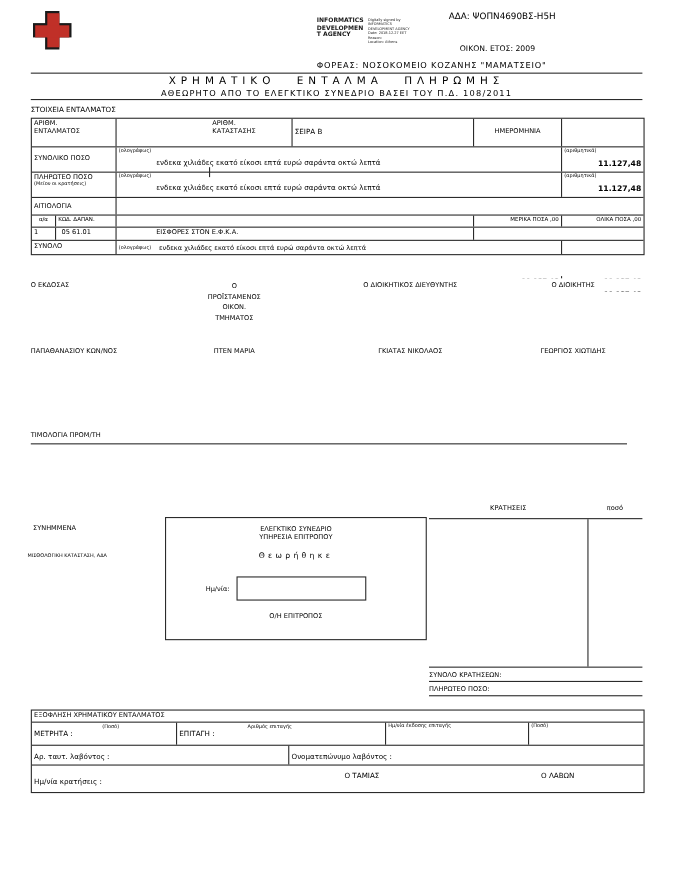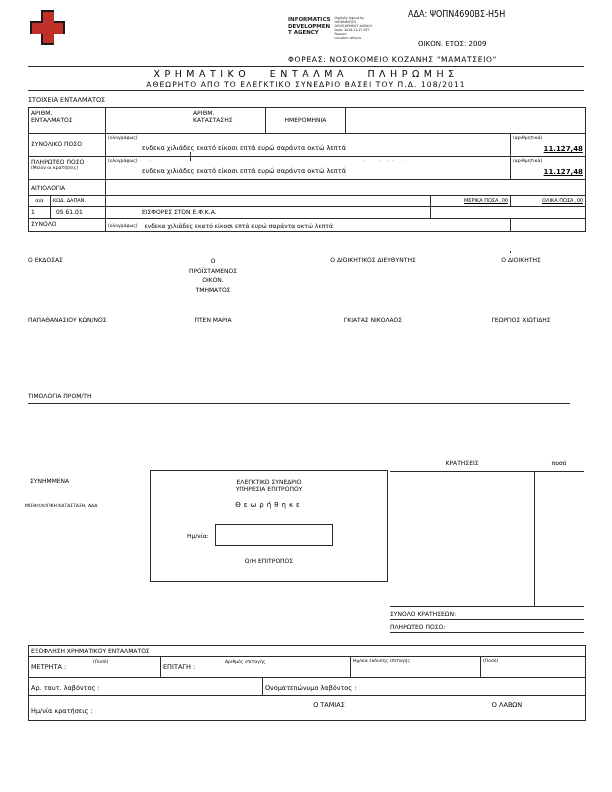--- a/index.html
+++ b/index.html
@@ -3,21 +3,21 @@
 <meta charset="utf-8">
 <style>
   * { margin:0; padding:0; box-sizing:border-box; }
   html, body { background:#ffffff; }
   .page { position:relative; width:612px; height:792px; margin:0 auto; background:#fff;
           font-family:"DejaVu Sans", sans-serif; font-size:7px; color:#000; overflow:hidden; }
   .abs { position:absolute; }
   .pre { white-space:pre-line; }
   .b { font-weight:bold;margin-top:44px; }
   .ctr { text-align:center; }
-  .rt { text-align:right;text-decoration:underline; }
+  .rt { text-align:right; }
   .t32 { font-size:3.2px; line-height:4px; }
   .t45 { font-size:4.5px; }
   .t5 { font-size:5px; }
   .t6 { font-size:6px; }
   .t65 { font-size:6.5px; }
   .hline { position:absolute; height:0; border-top:1px solid #2b2b2b; }
   .tbl { position:absolute; border:1px solid #2b2b2b; background:#fff; }
   .row { display:flex; border-bottom:1px solid #2b2b2b; }
   .row:last-child { border-bottom:0; }
   .cell { border-right:1px solid #2b2b2b; padding:1px 2px; position:relative; overflow:hidden; flex-shrink:0; }
@@ -61,20 +61,21 @@
   <div class="abs t65" style="left:28px;top:96px">ΣΤΟΙΧΕΙΑ ΕΝΤΑΛΜΑΤΟΣ</div>
 
   <div class="tbl" style="left:28px;top:107px;width:558px">
 
     <div class="row" style="height:26px">
       <div class="cell pre t6" style="width:77px">ΑΡΙΘΜ.
 ΕΝΤΑΛΜΑΤΟΣ</div>
       <div class="cell ctr b" style="width:85px;padding-top:8px">2501</div>
       <div class="cell pre t6" style="width:75px">ΑΡΙΘΜ.
 ΚΑΤΑΣΤΑΣΗΣ</div>
+      <div class="cell t65" style="width:165px;padding-top:8px">ΣΕΙΡΑ Β</div>
       <div class="cell ctr t6" style="width:80px;padding-top:8px">ΗΜΕΡΟΜΗΝΙΑ</div>
       <div class="cell ctr b" style="width:74px;padding-top:8px">24/12/2018</div>
     </div>
 
 
     <div class="row" style="height:23px">
       <div class="cell t6" style="width:77px;padding-top:6px">ΣΥΝΟΛΙΚΟ ΠΟΣΟ</div>
       <div class="cell" style="width:405px">
         <span class="abs t45" style="left:2px;top:1px">(ολογράφως)</span>
         <div class="t65" style="margin:9px 0 0 34px">ενδεκα χιλιάδες εκατό είκοσι επτά ευρώ σαράντα οκτώ λεπτά</div>

